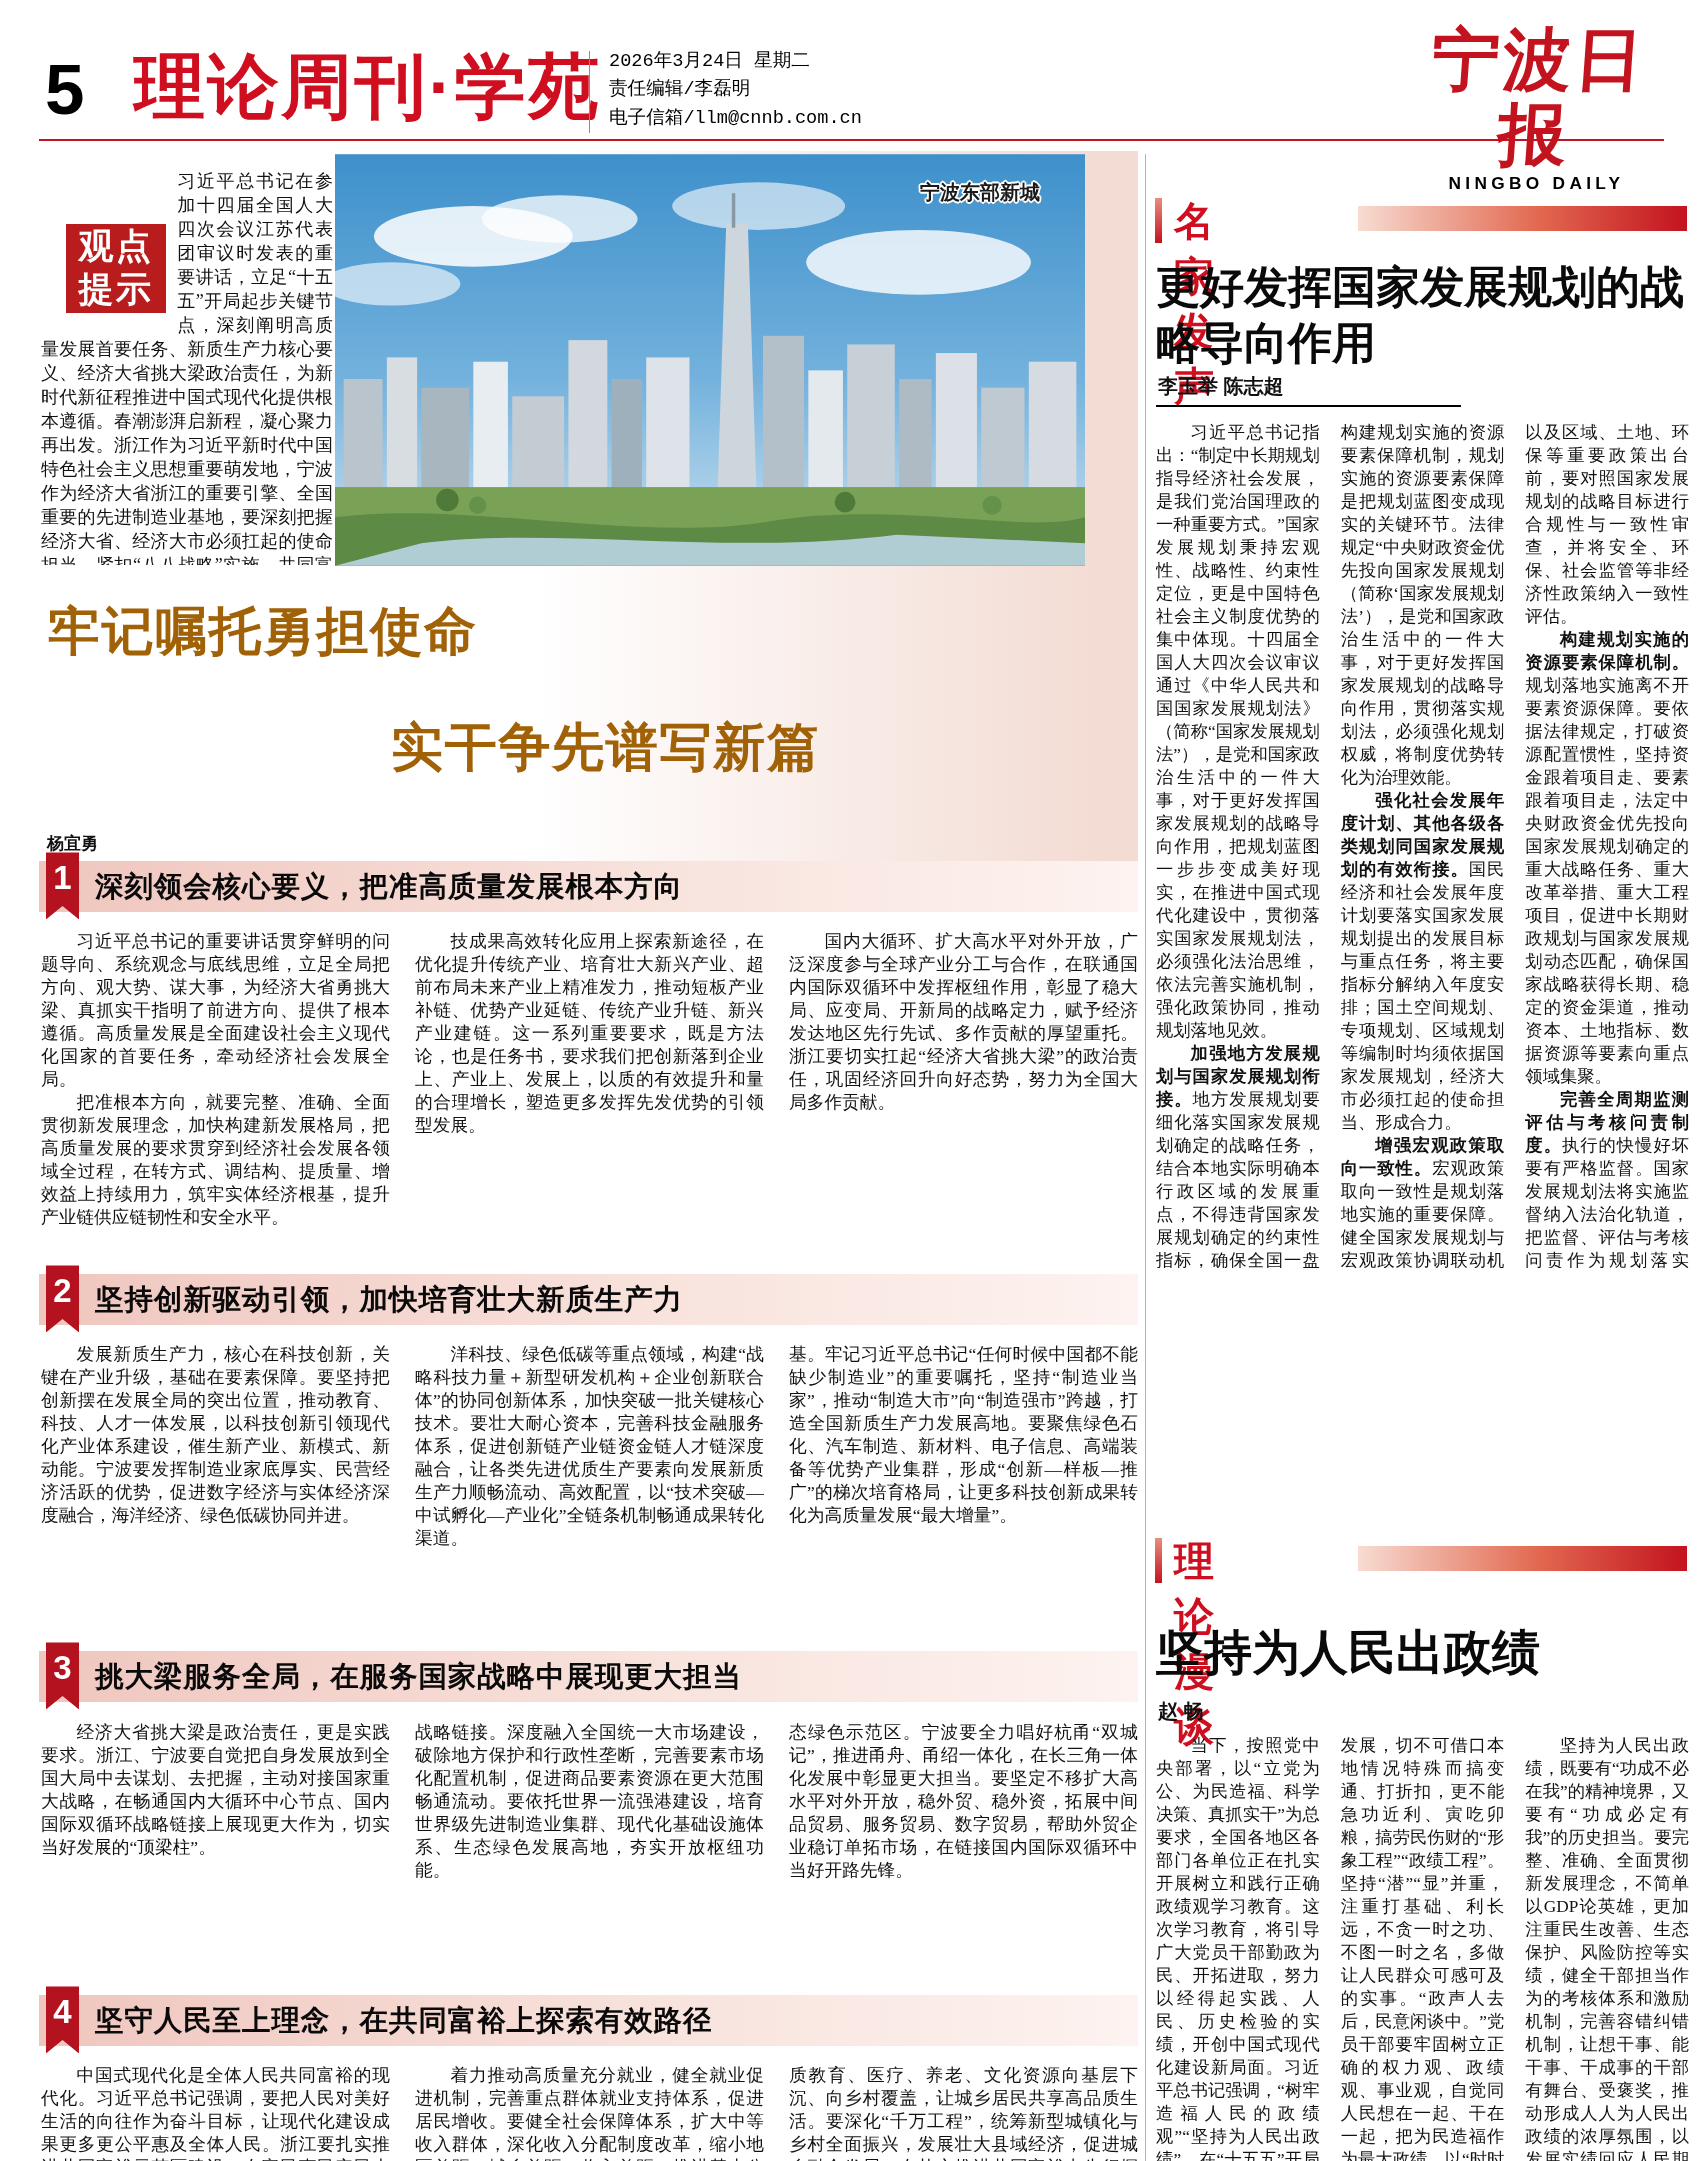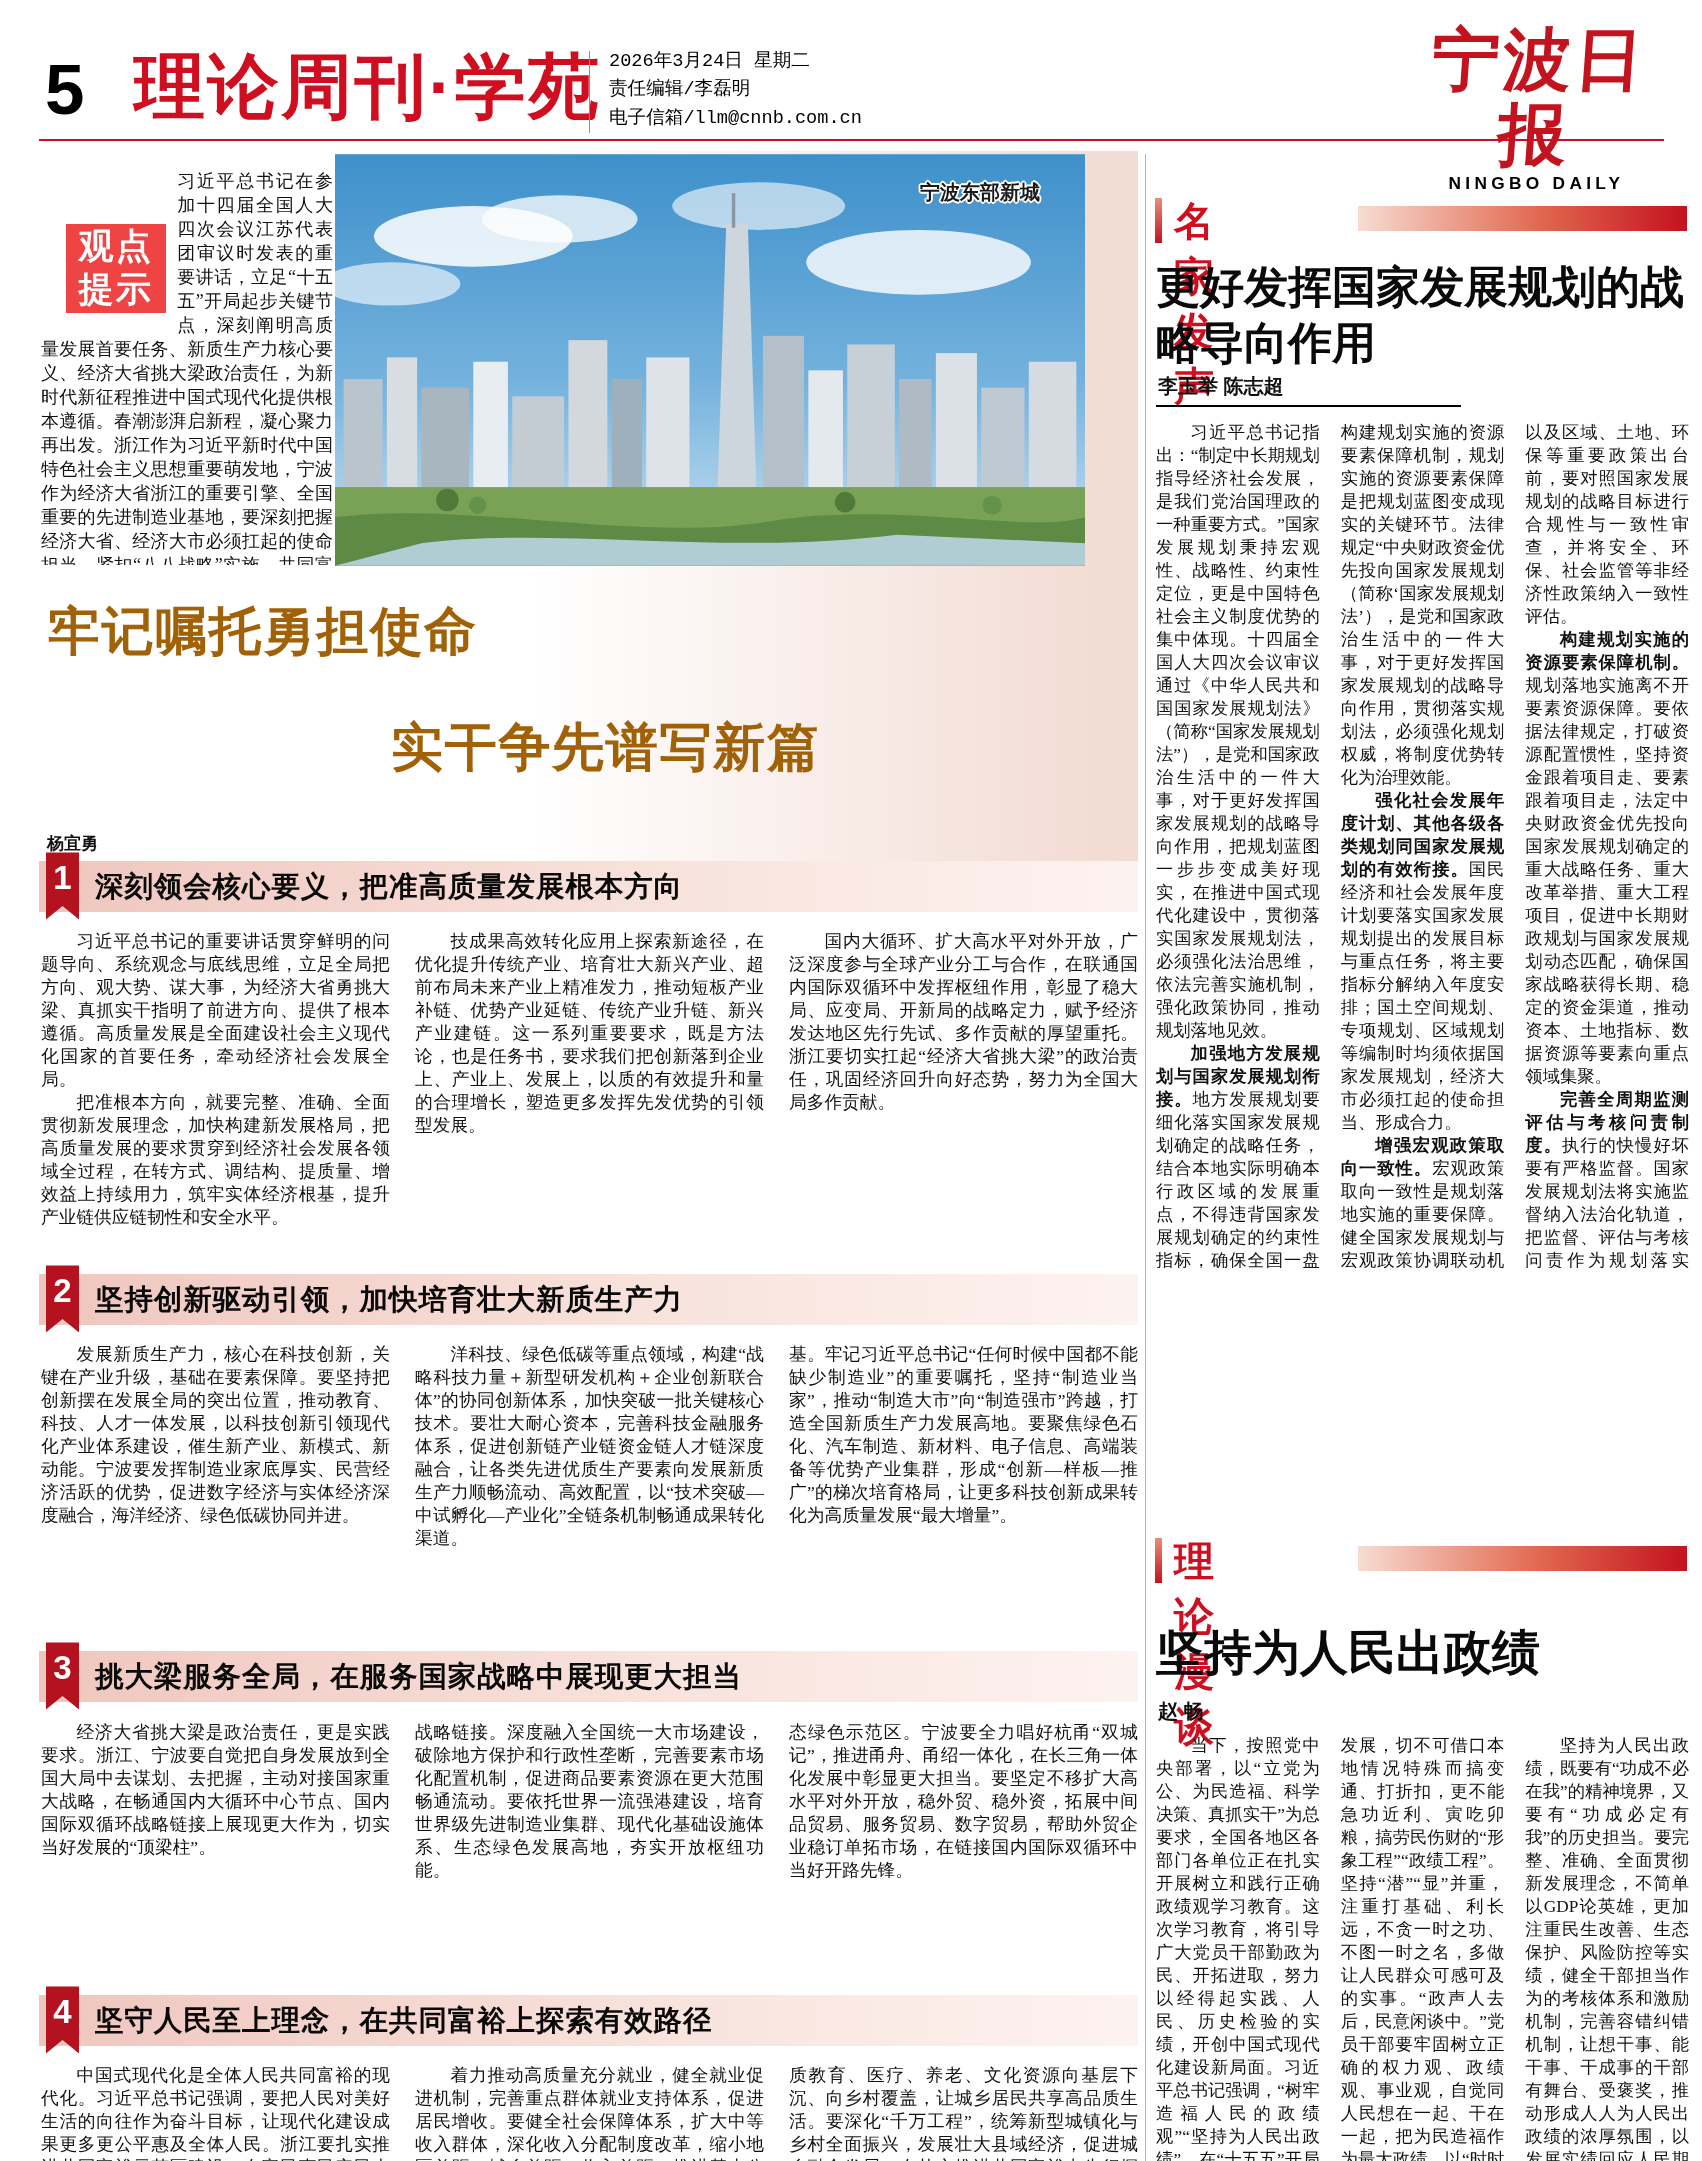--- a/index.html
+++ b/index.html
@@ -15,21 +15,21 @@
              font-size:18.6px;line-height:1.52;color:#000;}
   .masthead{position:absolute;left:1407px;top:22.5px;width:259px;text-align:center;}
   .masthead .cn{font-family:"Liberation Serif",serif;font-weight:bold;font-size:68px;line-height:1.1;
                 color:#c3131f;letter-spacing:3.5px;transform:skewX(-4deg);display:inline-block;}
   .masthead .en{font-family:"Liberation Sans",sans-serif;font-weight:bold;font-size:17.3px;
                 letter-spacing:4.3px;color:#000;margin-top:0.9px;}
   .head-rule{position:absolute;left:39px;top:139px;width:1625px;height:2.2px;background:#c3131f;}
   
   .lead-wrap{position:absolute;left:41px;top:169px;width:292px;height:396px;overflow:hidden;
              font-size:18px;line-height:24px;text-align:justify;}
-  .lead-badge{float:left;width:100px;height:89px;background:#ef4444;color:#fff;margin:55px 11.2px 4.3px 25px;
+  .lead-badge{float:left;width:100px;height:89px;background:#b91c1c;color:#fff;margin:55px 11.2px 4.3px 25px;
               font-family:"Liberation Sans",sans-serif;font-weight:bold;font-size:35px;line-height:43px;
               text-align:center;letter-spacing:2.6px;}
   .lead-text{text-indent:2em;}
   
   .photo{position:absolute;left:335px;top:154px;width:750px;height:412px;overflow:hidden;}
   .photo .caption{position:absolute;top:25px;right:45px;font-size:20px;font-weight:bold;color:#1a1a1a;
       text-shadow:-1.3px -1.3px 0 #fff,1.3px -1.3px 0 #fff,-1.3px 1.3px 0 #fff,1.3px 1.3px 0 #fff,0 -1.7px 0 #fff,0 1.7px 0 #fff,-1.7px 0 0 #fff,1.7px 0 0 #fff;}
   .hero-bg{position:absolute;left:39px;top:151px;width:1099px;height:711px;
            background:linear-gradient(90deg,rgba(255,255,255,0) 45%,#f3dcd4 96%);}
   

